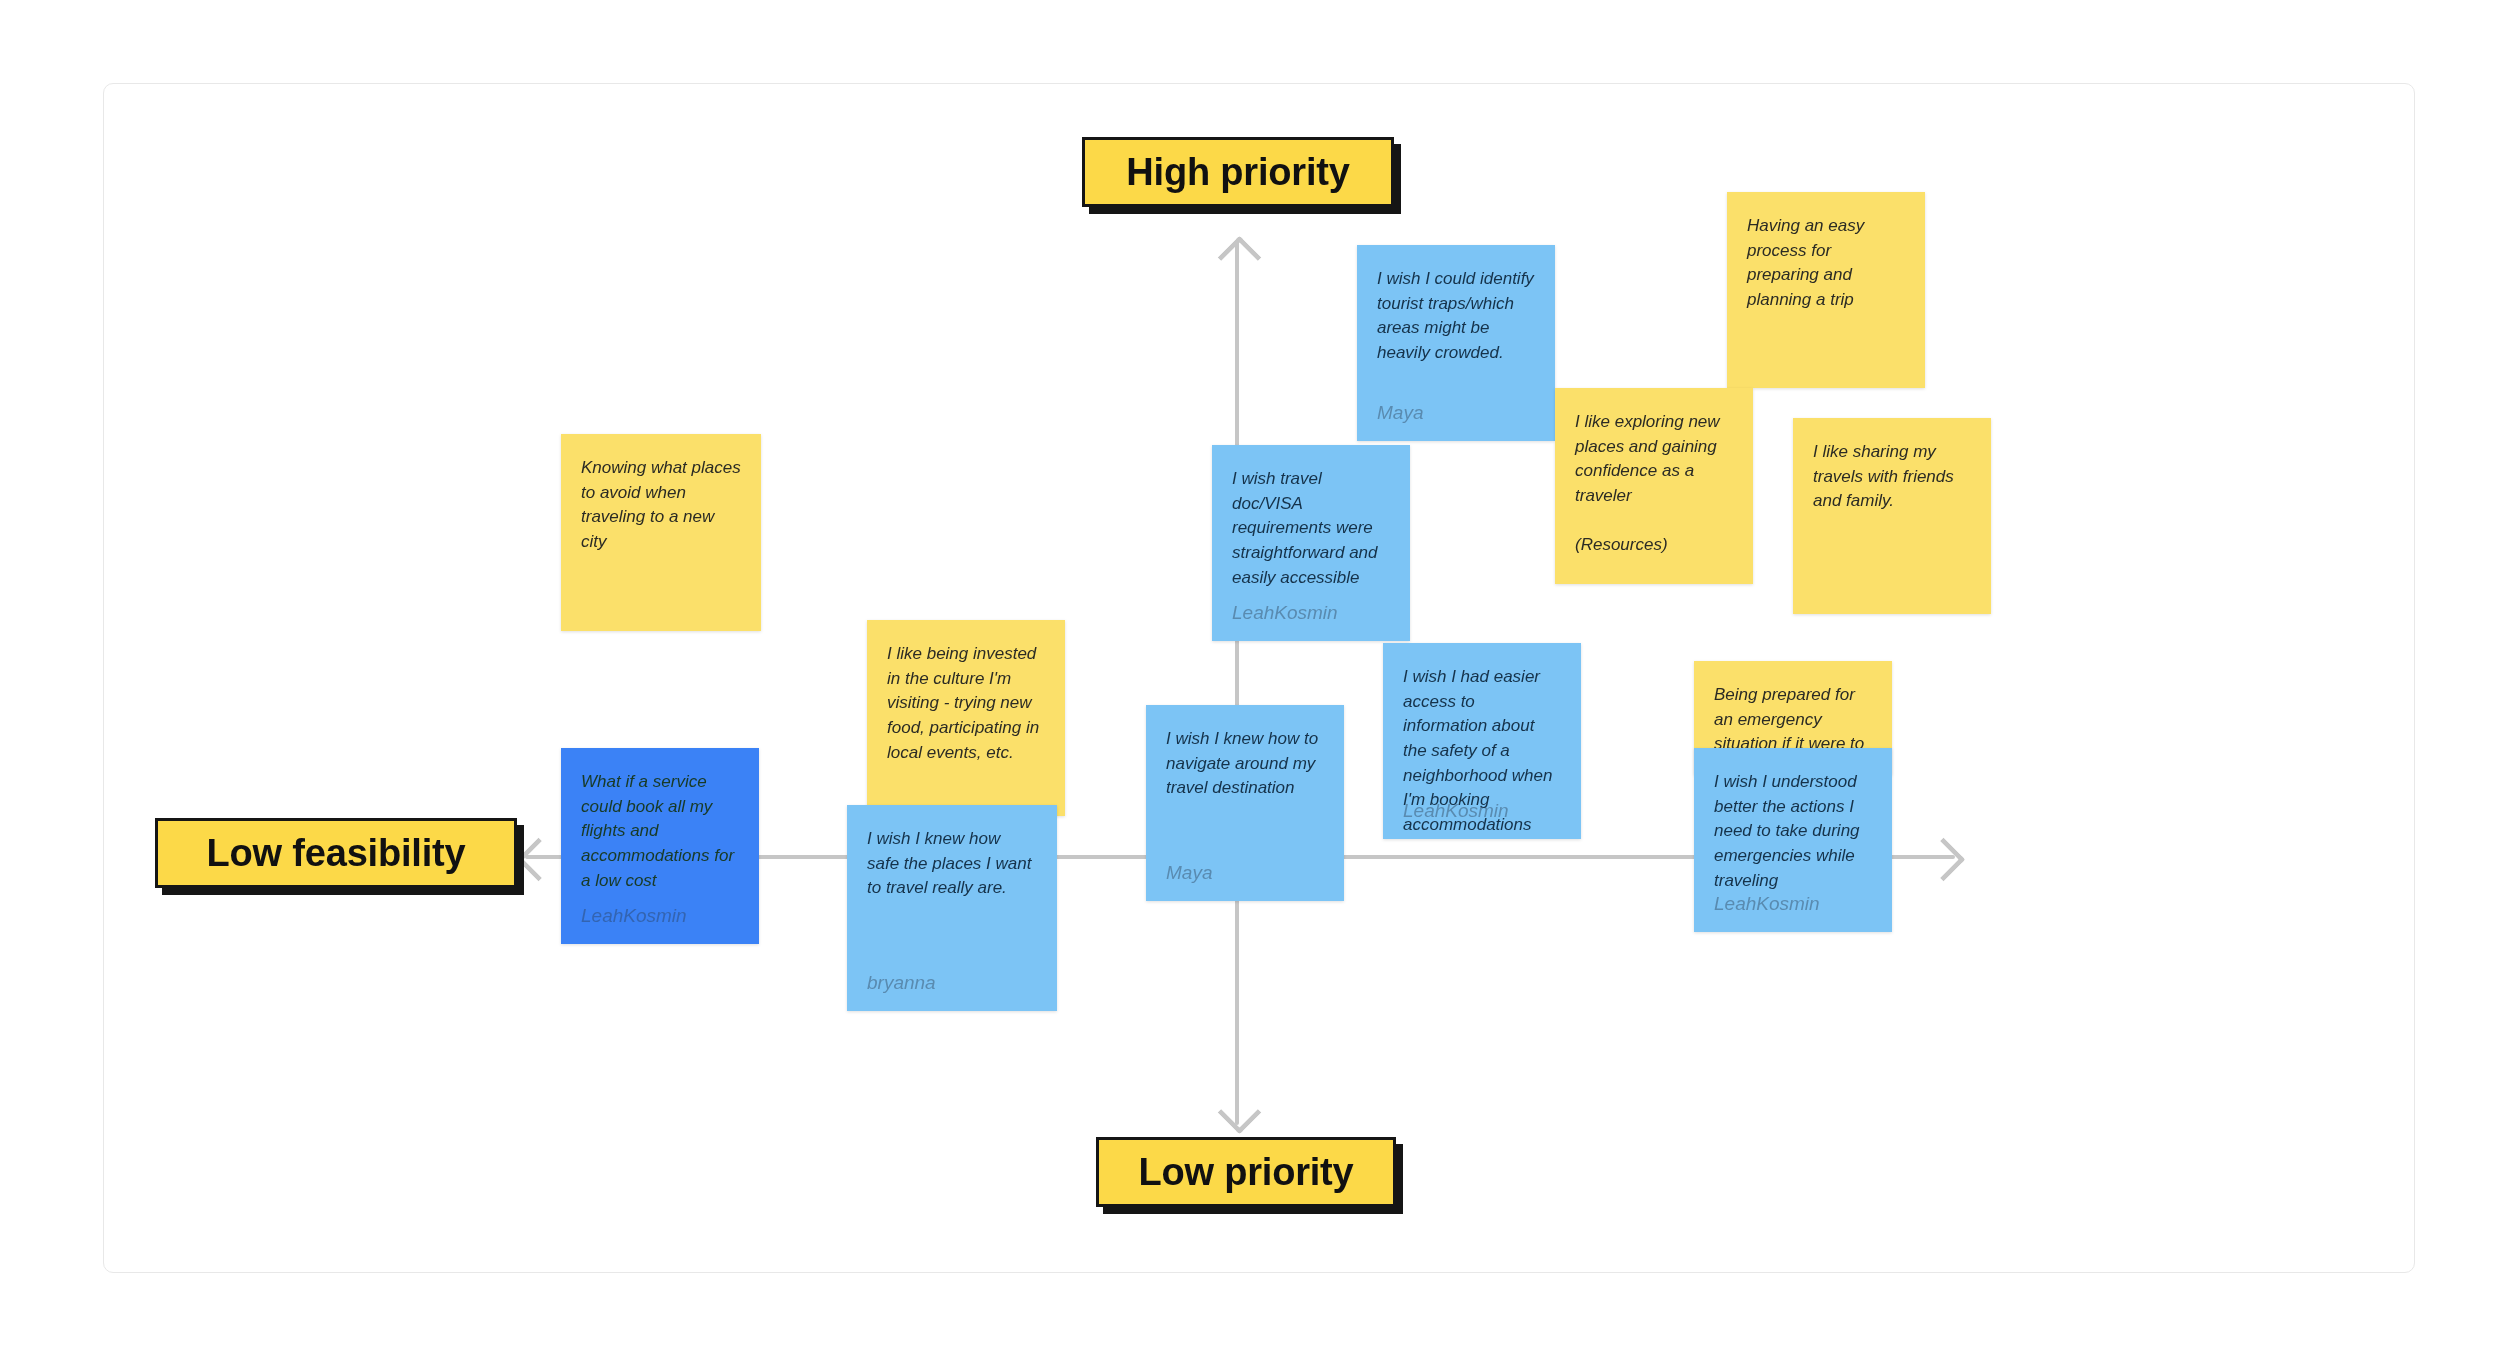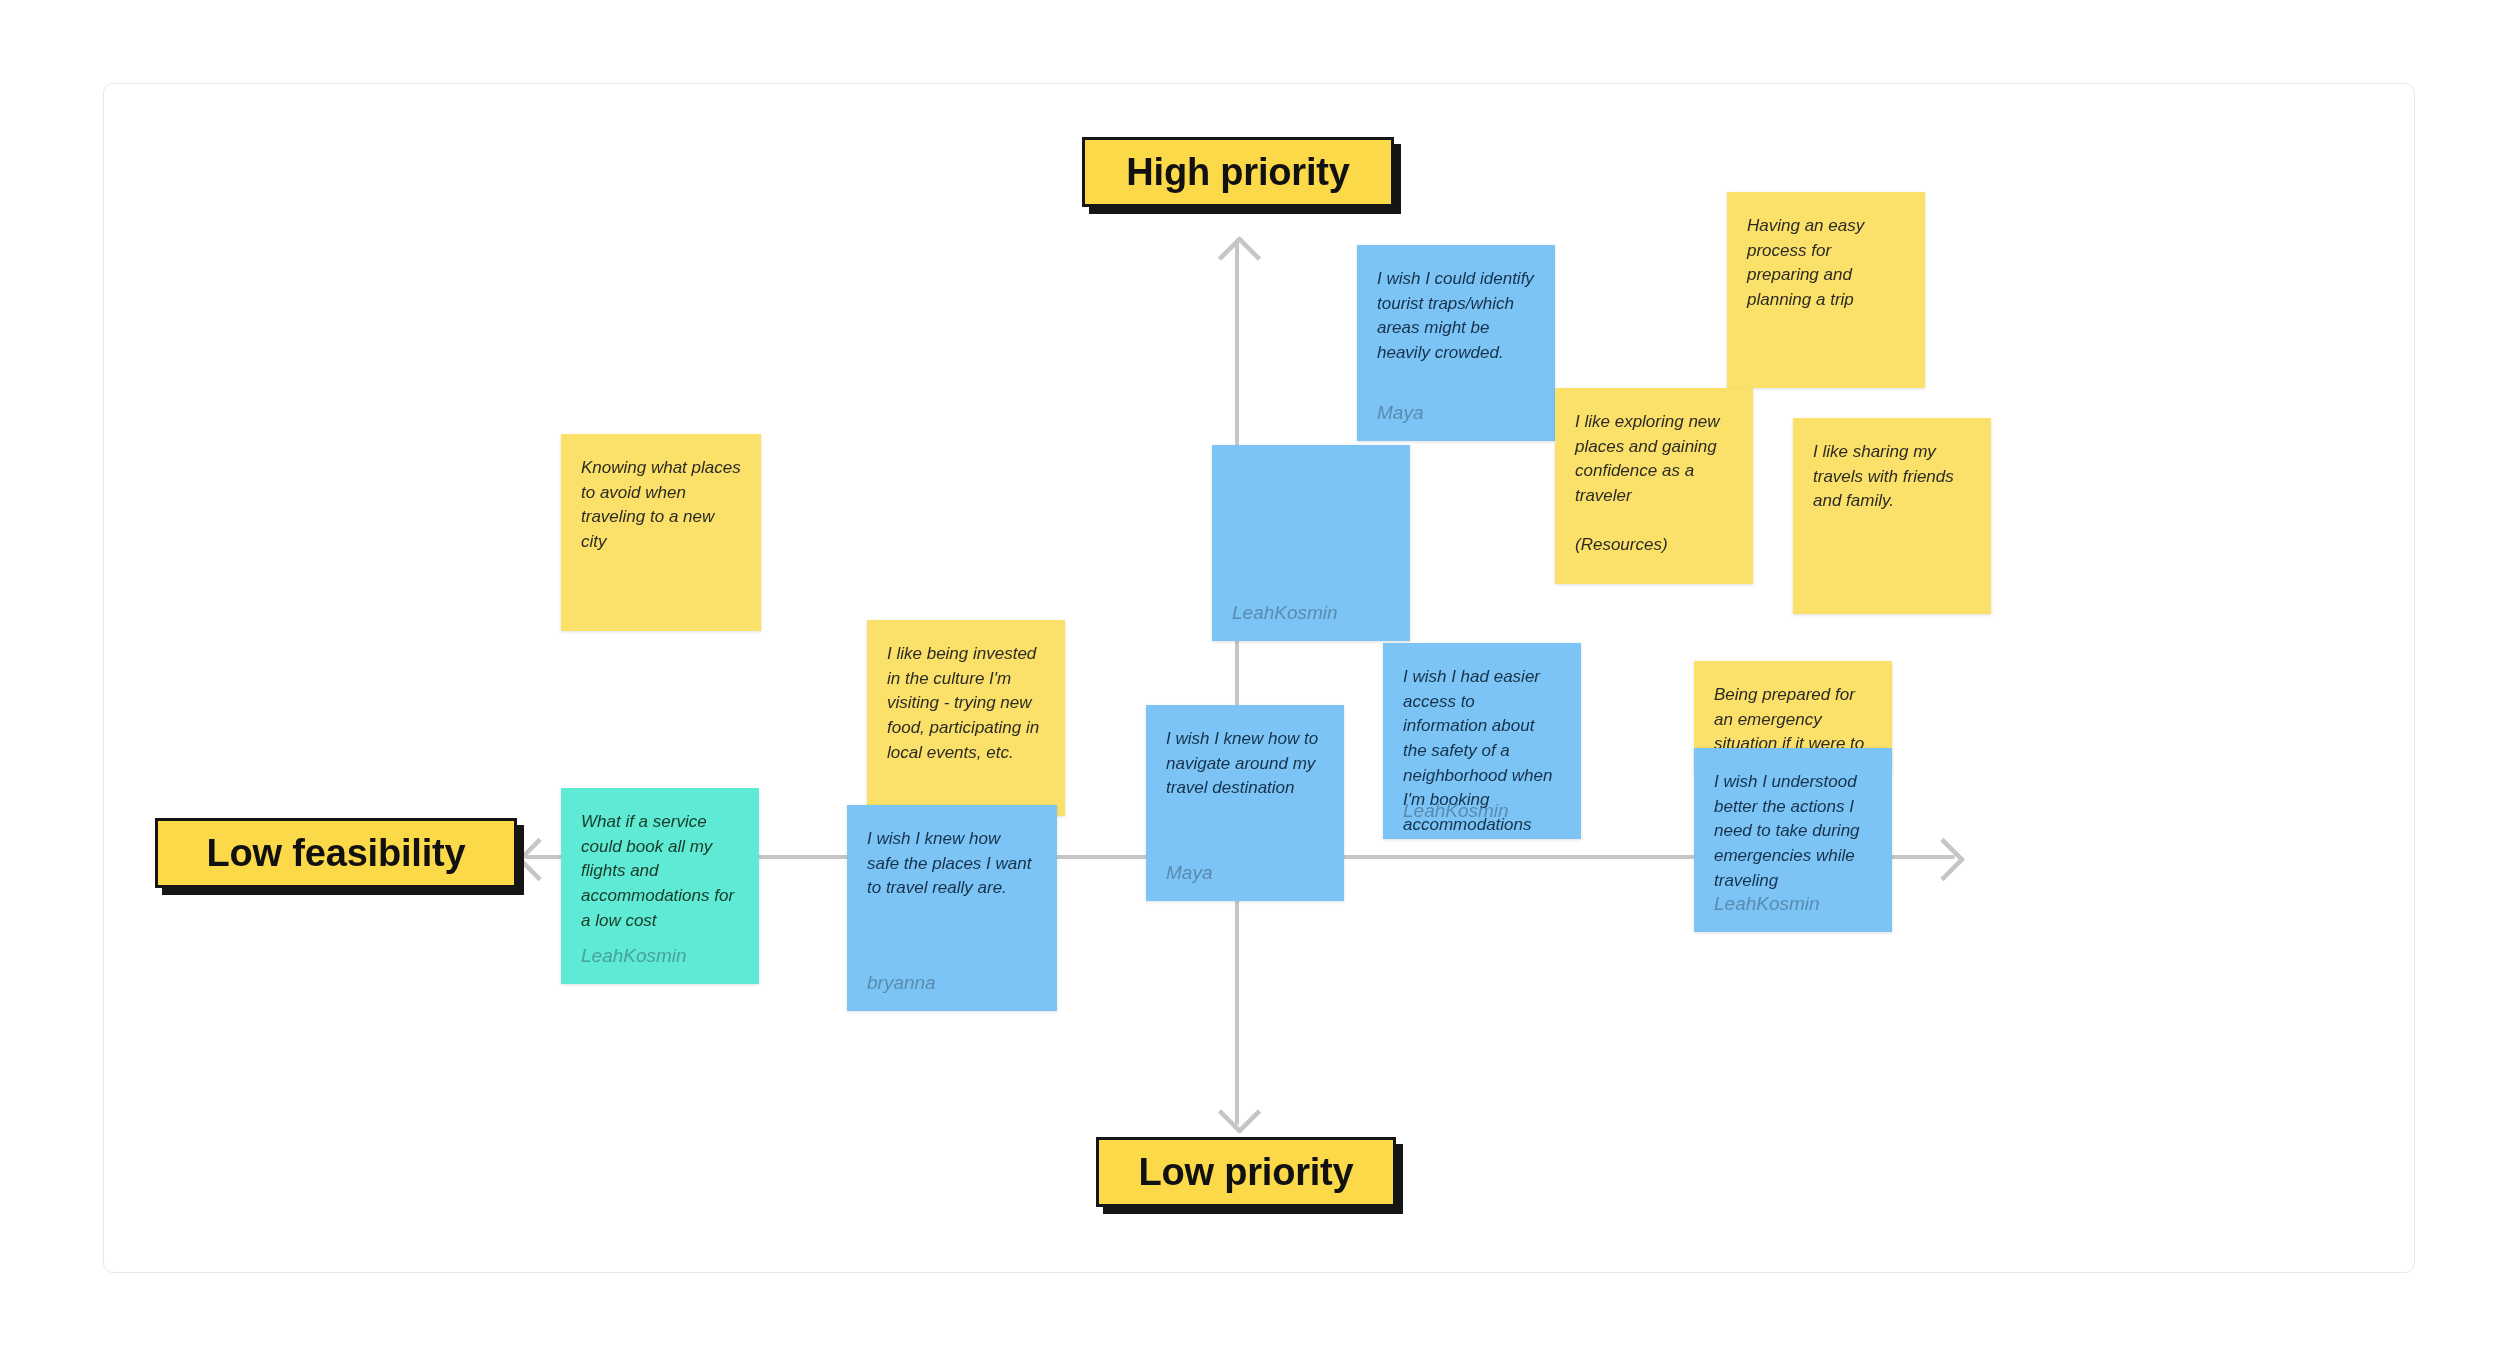--- a/index.html
+++ b/index.html
@@ -116,21 +116,21 @@
   .note .note-author {
     position: absolute;
     left: 20px;
     bottom: 14px;
     font-size: 19px;
     color: rgba(40,60,80,0.42);
   }
   .note.yellow { background: #fbe06a; color: #2b2b24; }
   .note.yellow .note-author { color: rgba(70,65,30,0.45); }
   .note.blue   { background: #7cc4f5; color: #15324a; }
-  .note.green  { background: #5eead4; color: #183a26; margin-top: 40px; }
+  .note.green  { background: #3b82f6; color: #183a26; }
 </style>
 </head>
 <body>
 
 <div id="board">
 
   <div class="canvas-frame"></div>
 
   <div class="axis-line axis-v" style="left:1235px; top:240px; height:885px;"></div>
   <div class="arrow-head arrow-up" style="left:1224px; top:242px;"></div>
@@ -174,20 +174,21 @@
 (Resources)</span>
     <span class="note-author"></span>
   </div>
 
   <div class="note yellow" style="left:1793px; top:418px; width:198px; height:196px; z-index:4;">
     <span class="note-text">I like sharing my travels with friends and family.</span>
     <span class="note-author"></span>
   </div>
 
   <div class="note blue" style="left:1212px; top:445px; width:198px; height:196px; z-index:6;">
+    <span class="note-text">I wish travel doc/VISA requirements were straightforward and easily accessible</span>
     <span class="note-author">LeahKosmin</span>
   </div>
 
   <div class="note yellow" style="left:867px; top:620px; width:198px; height:196px; z-index:3;">
     <span class="note-text">I like being invested in the culture I'm visiting - trying new food, participating in local events, etc.</span>
     <span class="note-author"></span>
   </div>
 
   <div class="note blue" style="left:1383px; top:643px; width:198px; height:196px; z-index:6;">
     <span class="note-text">I wish I had easier access to information about the safety of a neighborhood when I'm booking accommodations</span>

